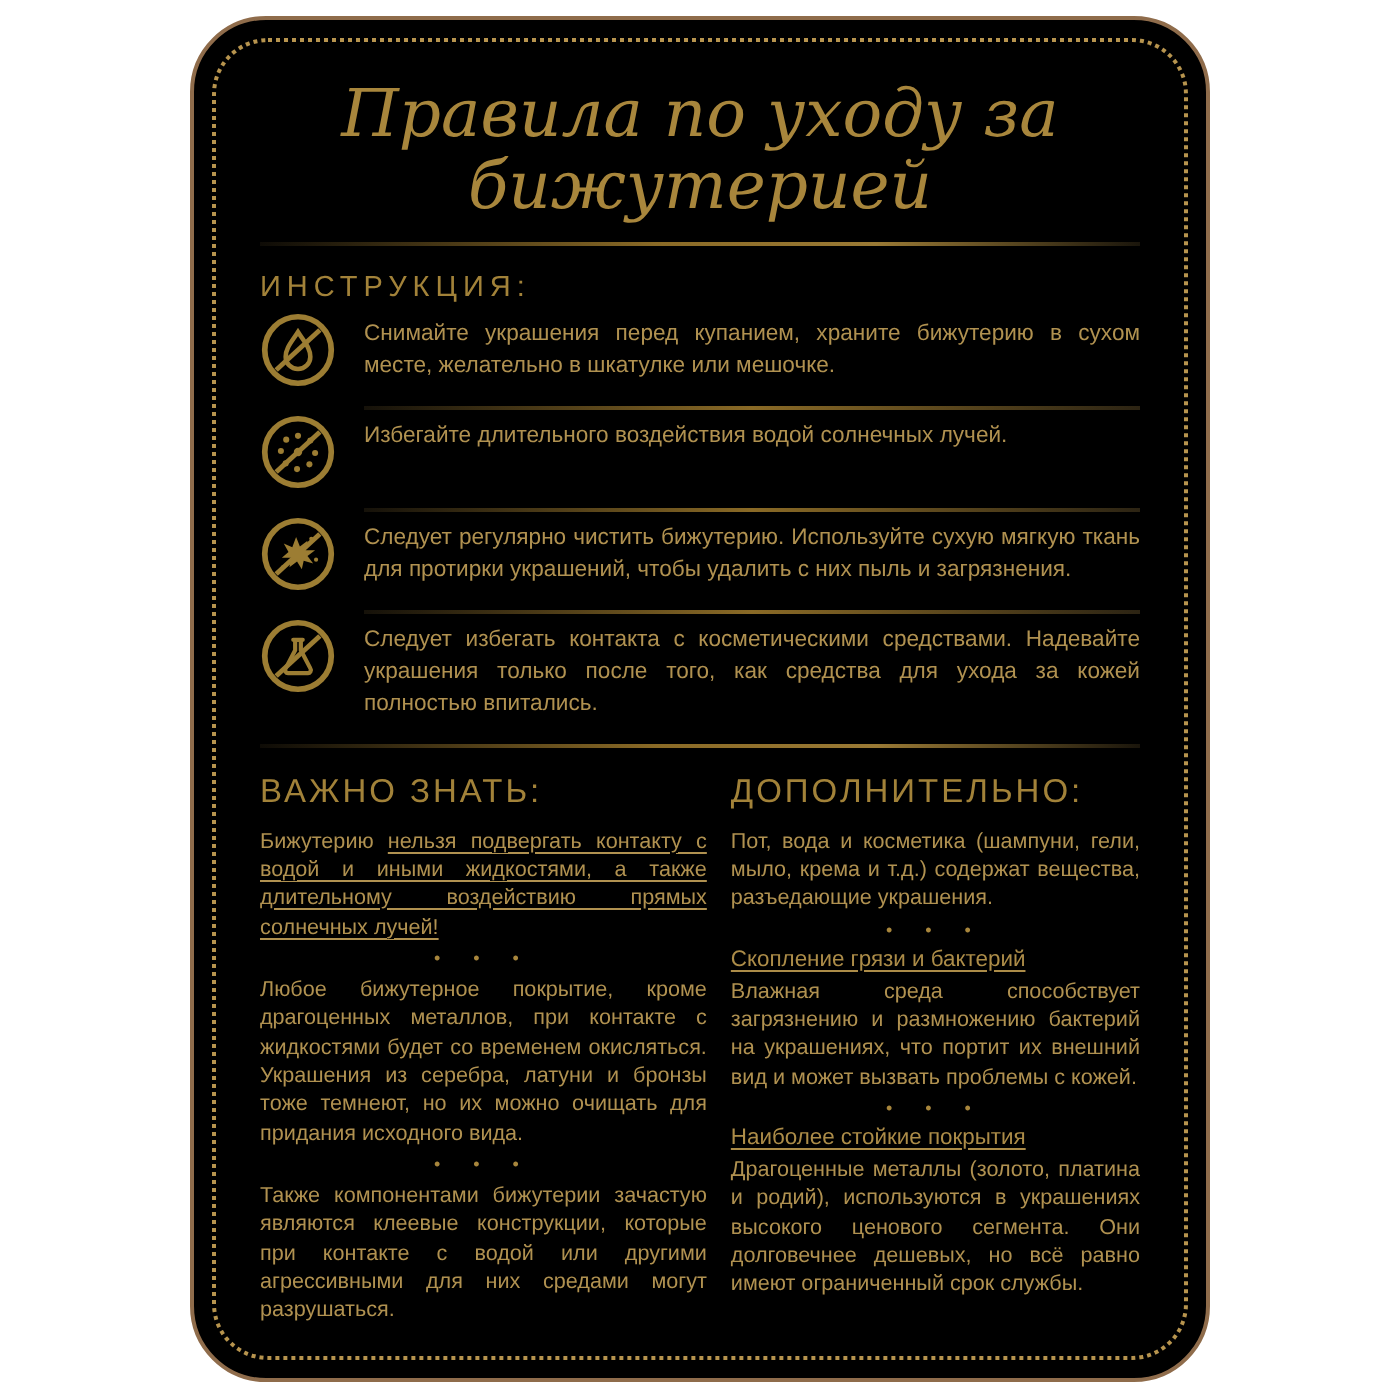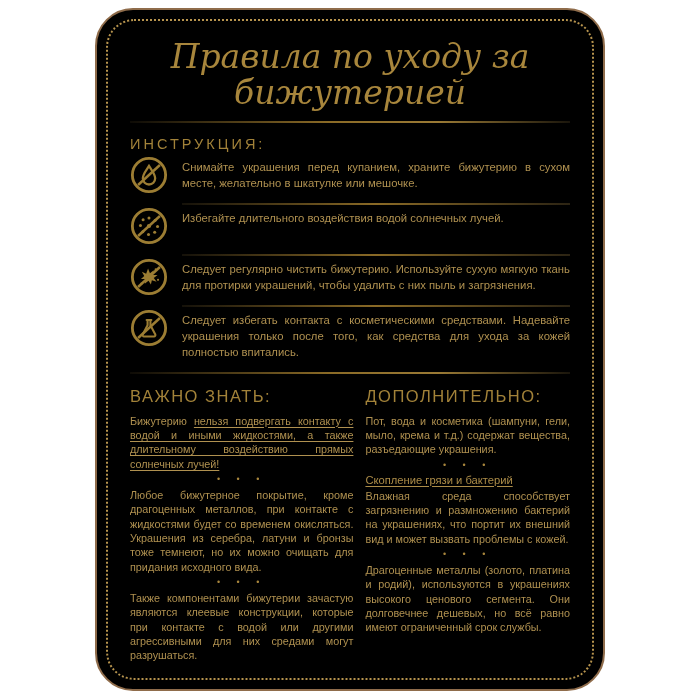--- a/index.html
+++ b/index.html
@@ -17,21 +17,21 @@
   .inst-head{margin:13px 0 4px 0;text-align:left;font-size:14.5px;font-weight:400;
              letter-spacing:3px;color:#a28239;}
   .inst-row{display:flex;align-items:flex-start;margin-top:2px;}
   .inst-icon{flex:0 0 38px;width:38px;height:38px;margin-right:14px;}
   .inst-icon svg{width:38px;height:38px;display:block;}
   .inst-text{margin:3px 0 0 0;font-size:11.3px;line-height:1.42;color:#b09150;
              text-align:justify;flex:1;}
   .row-div{height:2px;border:none;margin:9px 0 0 52px;
            background:linear-gradient(to right,rgba(176,143,77,0.12),#8a6a26 50%,rgba(176,143,77,0.25));}
   .cols{display:flex;gap:12px;margin-top:13px;}
-  .col{box-sizing:border-box;}
+  .col{box-sizing:border-box;text-decoration:underline;}
   .col-left{width:237px;}
   .col-right{width:217px;}
   .col-head{margin:0 0 8px 0;font-size:16.5px;font-weight:400;letter-spacing:1.5px;color:#a28239;}
   .body-p{margin:0;font-size:10.8px;line-height:1.33;color:#b09150;text-align:justify;}
   .uline{text-decoration:underline;text-underline-offset:2px;}
   .dots{margin:3px 0 3px 0;text-align:center;color:#a8863c;font-size:9px;letter-spacing:7px;line-height:1.2;}
   .subhead{margin:0 0 3px 0;font-size:11.2px;font-weight:400;color:#ac8c48;
            text-decoration:underline;text-underline-offset:2px;}
 </style>
 </head>
@@ -120,20 +120,21 @@
         <div class="col col-right">
           <h3 class="col-head">ДОПОЛНИТЕЛЬНО:</h3>
 
           <p class="body-p">Пот, вода и косметика (шампуни, гели, мыло, крема и т.д.) содержат вещества, разъедающие украшения.</p>
           <div class="dots">• • •</div>
 
           <h4 class="subhead">Скопление грязи и бактерий</h4>
           <p class="body-p">Влажная среда способствует загрязнению и размножению бактерий на украшениях, что портит их внешний вид и может вызвать проблемы с кожей.</p>
           <div class="dots">• • •</div>
 
+          <h4 class="subhead">Наиболее стойкие покрытия</h4>
           <p class="body-p">Драгоценные металлы (золото, платина и родий), используются в украшениях высокого ценового сегмента. Они долговечнее дешевых, но всё равно имеют ограниченный срок службы.</p>
 
         </div>
 
       </div>
     </div>
   </div>
 </div>
 
 </body></html>

